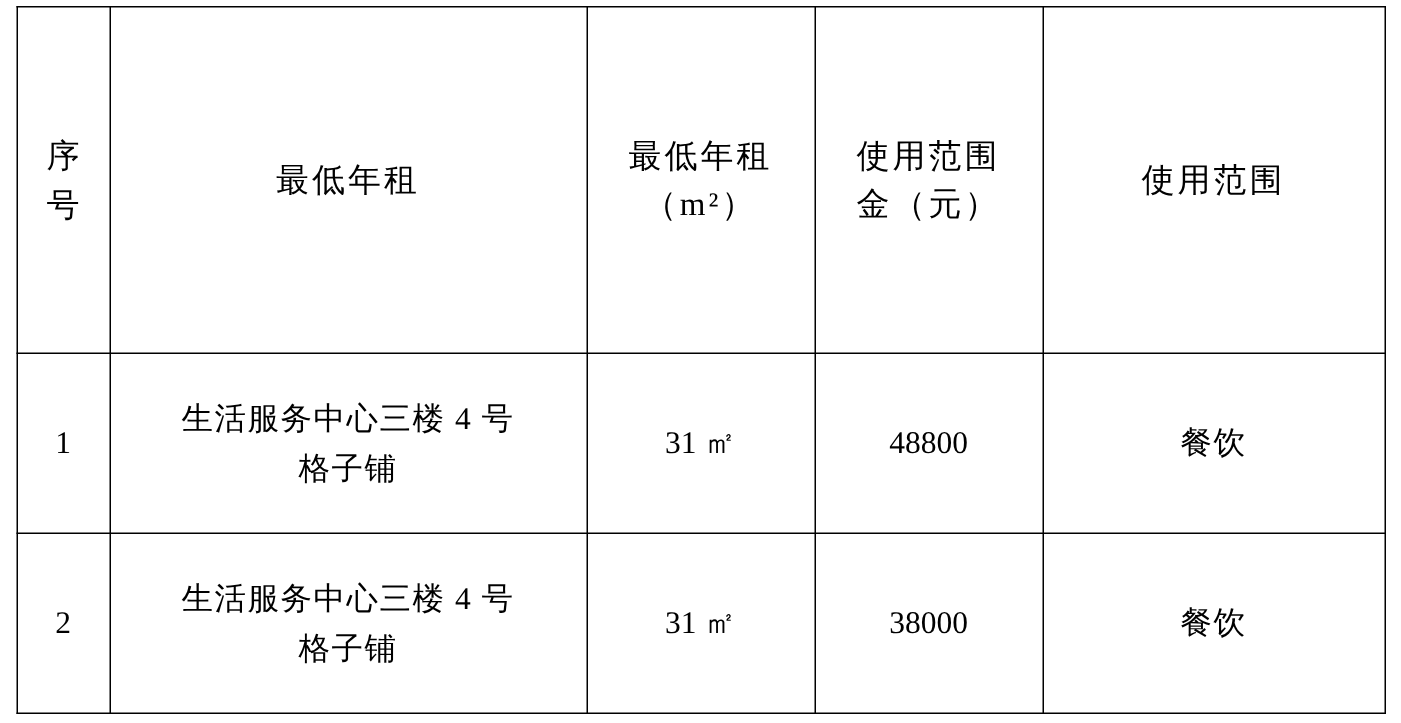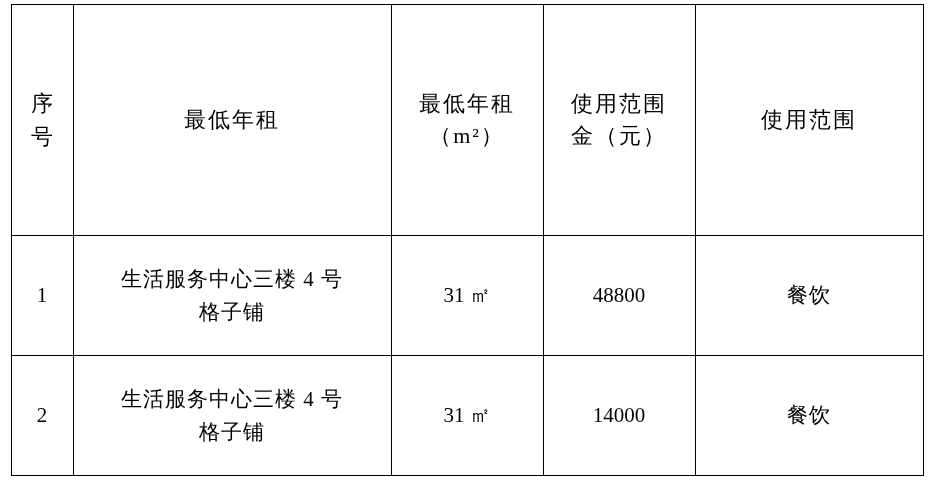--- a/index.html
+++ b/index.html
@@ -123,18 +123,18 @@
         <td>餐饮</td>
       </tr>
 
       <tr class="body-row">
         <td class="num-cell">2</td>
         <td>
           <span class="scope-text">生活服务中心三楼 4 号</span>
           <span class="scope-text">格子铺</span>
         </td>
         <td class="num-cell unit-m2">31 ㎡</td>
-        <td class="num-cell">14000</td>
+        <td class="num-cell">38000</td>
         <td>餐饮</td>
       </tr>
     </tbody>
   </table>
 </div>
 
 </body></html>

